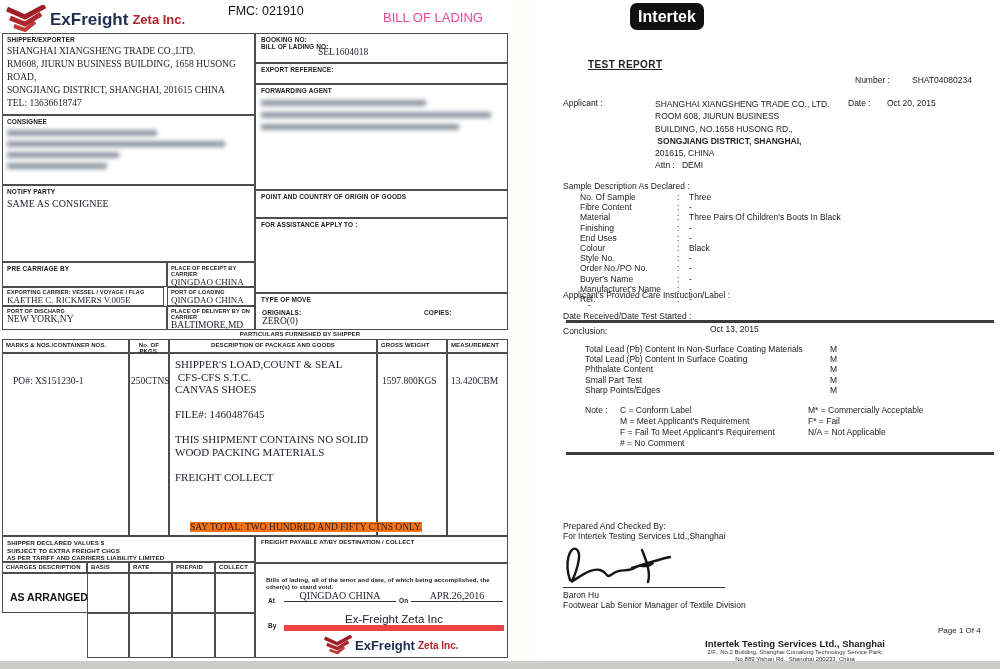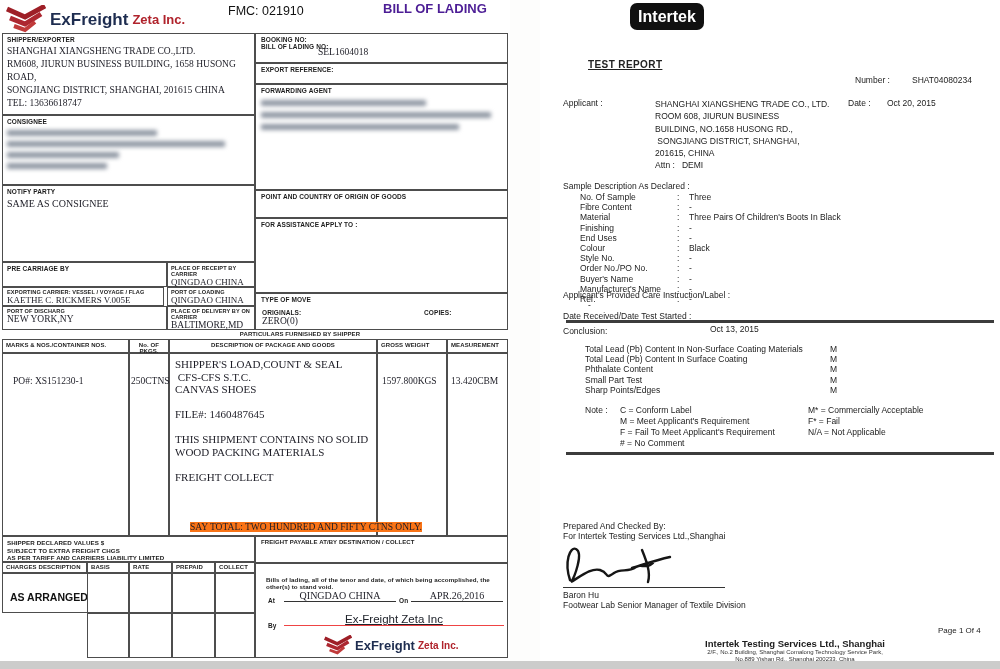--- a/index.html
+++ b/index.html
@@ -31,21 +31,21 @@
     <div class="abs" style="left:6px;top:5px;display:flex;align-items:center;gap:4px;">
       <svg class="chev" width="40" height="29" viewBox="0 0 40 29">
         <path d="M1 4 L19 12 L39 1" stroke="#9e1f27" stroke-width="5" fill="none"></path>
         <path d="M4 13 L19 19 L35 9" stroke="#ad2730" stroke-width="5" fill="none"></path>
         <path d="M8 21 L19 25 L29 17" stroke="#c03a3a" stroke-width="4" fill="none"></path>
       </svg>
       <span style="font-size:17px;font-weight:bold;color:#1e2d50;">ExFreight</span>
       <span style="font-size:13px;font-weight:bold;color:#b0232c;">Zeta Inc.</span>
     </div>
     <div class="abs" style="left:228px;top:4px;font-size:12.5px;color:#111;">FMC: 021910</div>
-    <div class="abs" style="left:383px;top:1px;font-size:13px;font-weight:bold;color:#4c1d95;">BILL OF LADING</div>
+    <div class="abs" style="left:383px;top:10px;font-size:13px;font-weight:normal;color:#ec4899;">BILL OF LADING</div>
 
     <div class="box" style="left:2px;top:33px;width:253px;height:82px;padding:2px 4px;">
       <div class="lbl">SHIPPER/EXPORTER</div>
       <div class="serif" style="font-size:9.5px;line-height:13px;margin-top:2px;">
         <div>SHANGHAI XIANGSHENG TRADE CO.,LTD.</div>
         <div>RM608, JIURUN BUSINESS BUILDING, 1658 HUSONG ROAD,</div>
         <div>SONGJIANG DISTRICT, SHANGHAI, 201615 CHINA</div>
         <div>TEL: 13636618747</div>
       </div>
     </div>
@@ -197,21 +197,21 @@
     <div class="box" style="left:255px;top:536px;width:253px;height:27px;padding:2px 5px;">
       <div class="lbl" style="font-size:6px;">FREIGHT PAYABLE AT/BY DESTINATION / COLLECT</div>
     </div>
     <div class="box" style="left:255px;top:563px;width:253px;height:95px;">
       <div class="abs lbl" style="left:10px;top:12px;width:238px;font-size:6.2px;">Bills of lading, all of the tenor and date, of which being accomplished, the other(s) to stand void.</div>
       <div class="abs lbl" style="left:12px;top:33px;">At</div>
       <div class="abs serif" style="left:28px;top:26px;width:112px;text-align:center;font-size:10px;border-bottom:1px solid #333;">QINGDAO CHINA</div>
       <div class="abs lbl" style="left:143px;top:33px;">On</div>
       <div class="abs serif" style="left:155px;top:26px;width:92px;text-align:center;font-size:10px;border-bottom:1px solid #333;">APR.26,2016</div>
       <div class="abs lbl" style="left:12px;top:58px;">By</div>
-      <div class="abs" style="left:28px;top:49px;width:220px;text-align:center;font-size:11.5px;color:#20242c;border-bottom:1px solid #ef4444;text-decoration:underline;">Ex-Freight Zeta Inc</div>
+      <div class="abs" style="left:28px;top:49px;width:220px;text-align:center;font-size:11.5px;color:#20242c;border-bottom:6px solid #ef4444;">Ex-Freight Zeta Inc</div>
       <div class="abs" style="left:68px;top:71px;display:flex;align-items:center;gap:3px;">
         <svg width="28" height="21" viewBox="0 0 40 29">
           <path d="M1 4 L19 12 L39 1" stroke="#9e1f27" stroke-width="5" fill="none"></path>
           <path d="M4 13 L19 19 L35 9" stroke="#ad2730" stroke-width="5" fill="none"></path>
           <path d="M8 21 L19 25 L29 17" stroke="#c03a3a" stroke-width="4" fill="none"></path>
         </svg>
         <span style="font-size:13px;font-weight:bold;color:#1e2d50;">ExFreight</span>
         <span style="font-size:10px;font-weight:bold;color:#b0232c;">Zeta Inc.</span>
       </div>
     </div>
@@ -224,21 +224,21 @@
     <div class="abs" style="left:48px;top:59px;font-size:10px;font-weight:bold;color:#222;text-decoration:underline;letter-spacing:.4px;">TEST REPORT</div>
 
     <div class="abs rp" style="left:315px;top:75px;">Number :</div>
     <div class="abs rp" style="left:372px;top:75px;">SHAT04080234</div>
 
     <div class="abs rp" style="left:23px;top:98px;">Applicant :</div>
     <div class="abs rp" style="left:115px;top:98px;line-height:12.3px;">
       <div>SHANGHAI XIANGSHENG TRADE CO., LTD.</div>
       <div>ROOM 608, JIURUN BUSINESS</div>
       <div>BUILDING, NO.1658 HUSONG RD.,</div>
-      <div style="white-space:pre;"> SONGJIANG DISTRICT, SHANGHAI,</div>
+      <div style="white-space:pre;font-weight:bold;"> SONGJIANG DISTRICT, SHANGHAI,</div>
       <div>201615, CHINA</div>
       <div style="white-space:pre;">Attn :   DEMI</div>
     </div>
     <div class="abs rp" style="left:308px;top:98px;">Date :</div>
     <div class="abs rp" style="left:347px;top:98px;">Oct 20, 2015</div>
 
     <div class="abs rp" style="left:23px;top:181px;">Sample Description As Declared :</div>
     <div class="abs" style="left:40px;top:192px;">
       <div class="kvrow">
           <span class="k">No. Of Sample</span>

